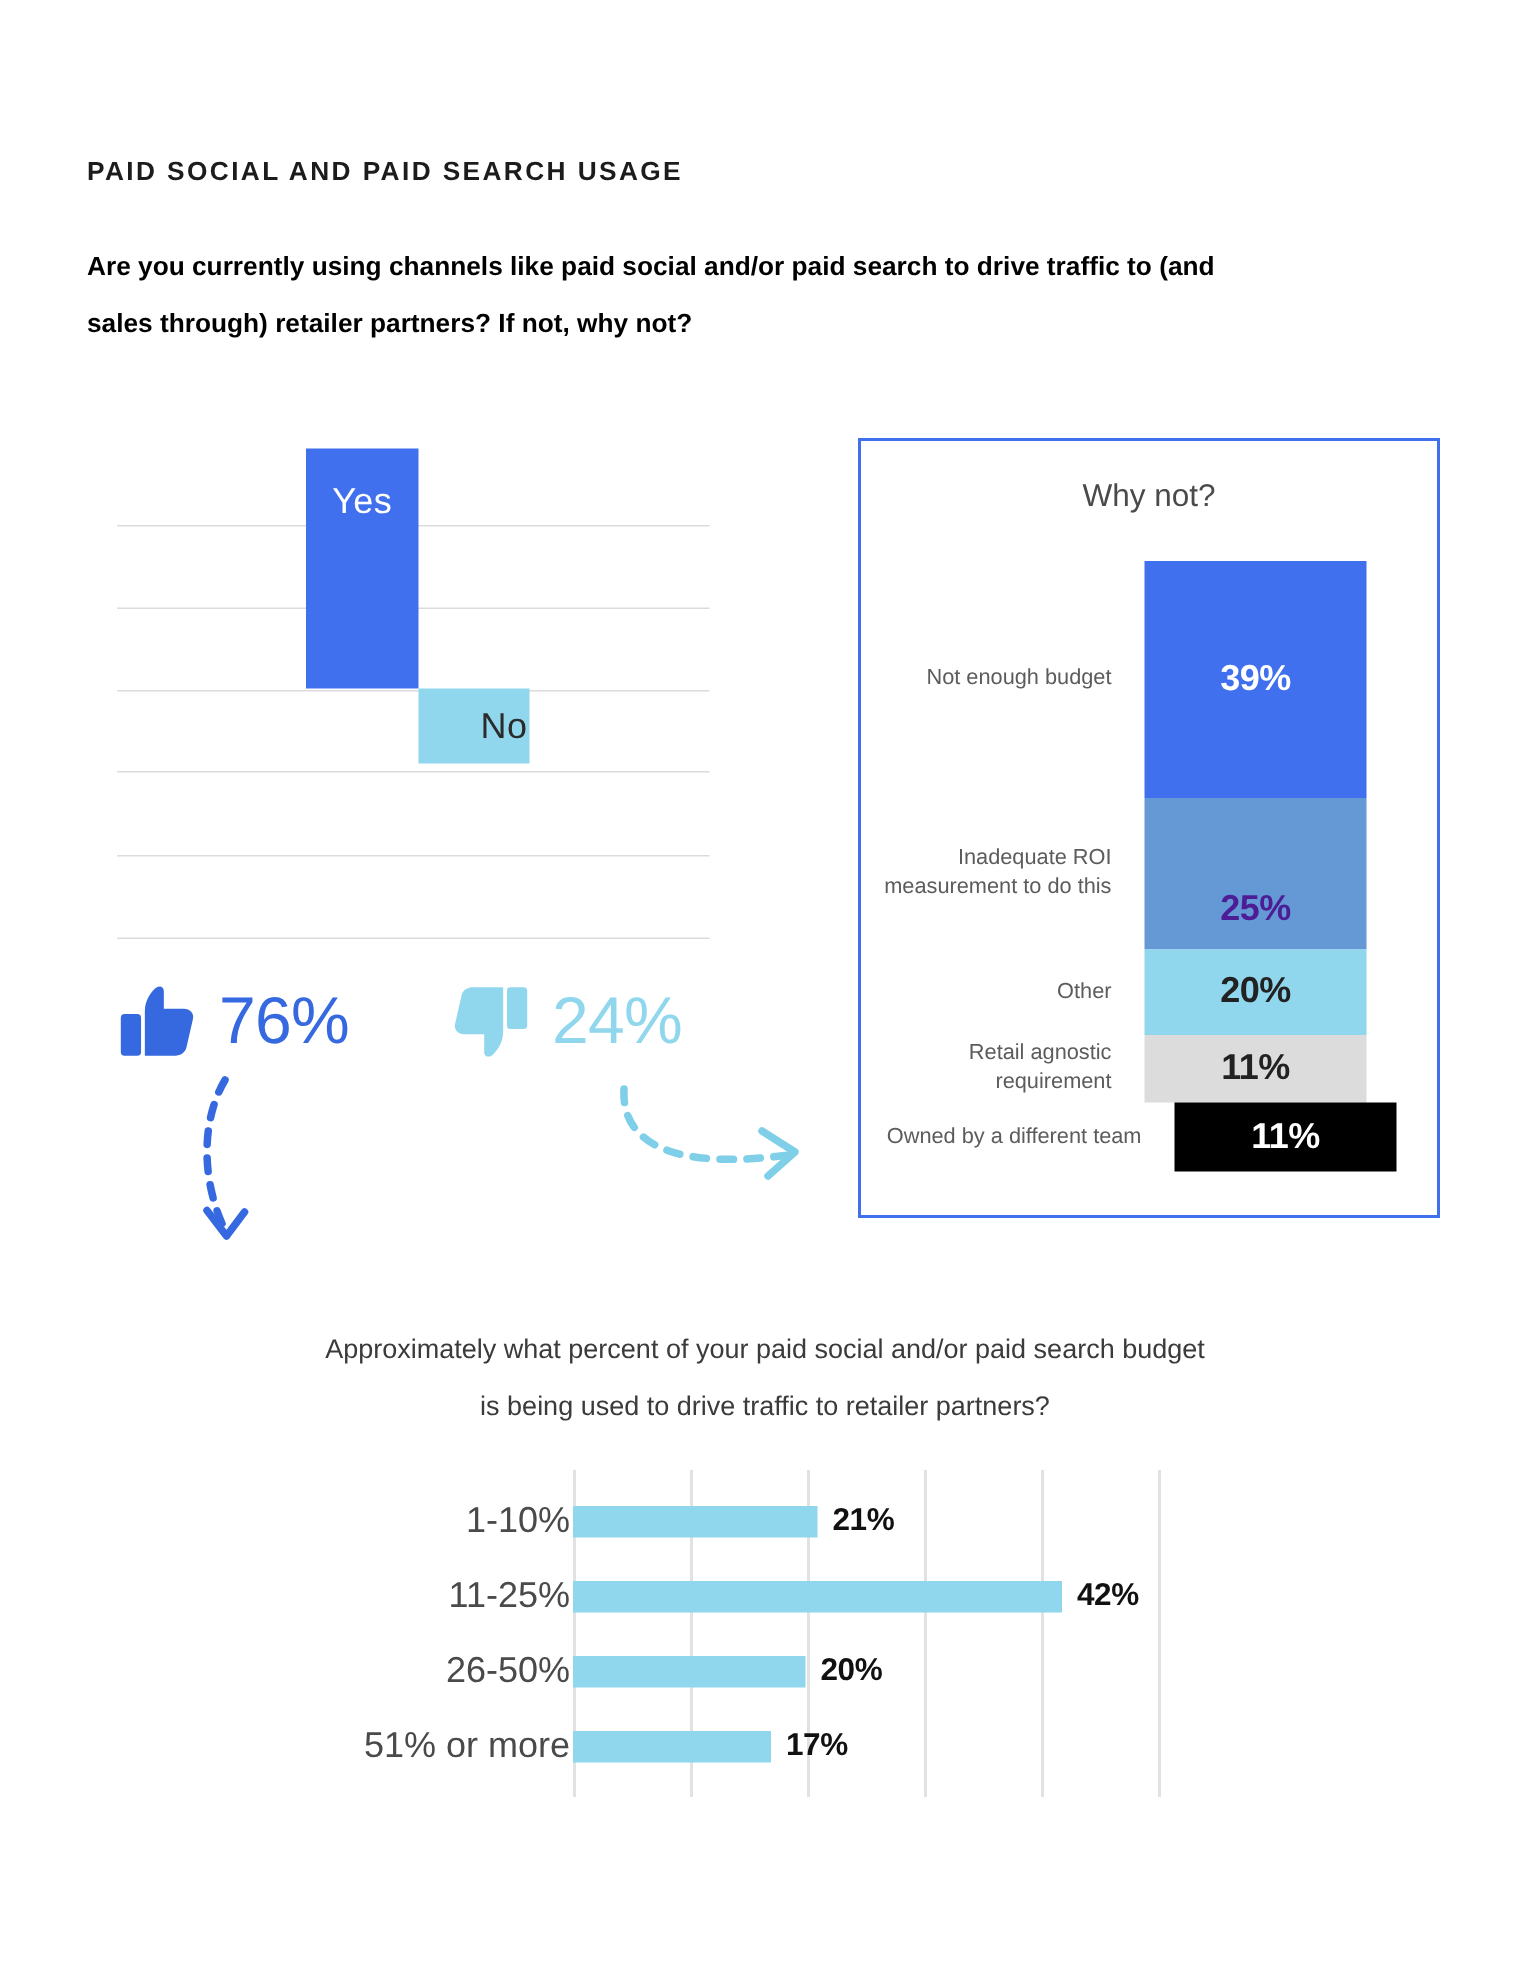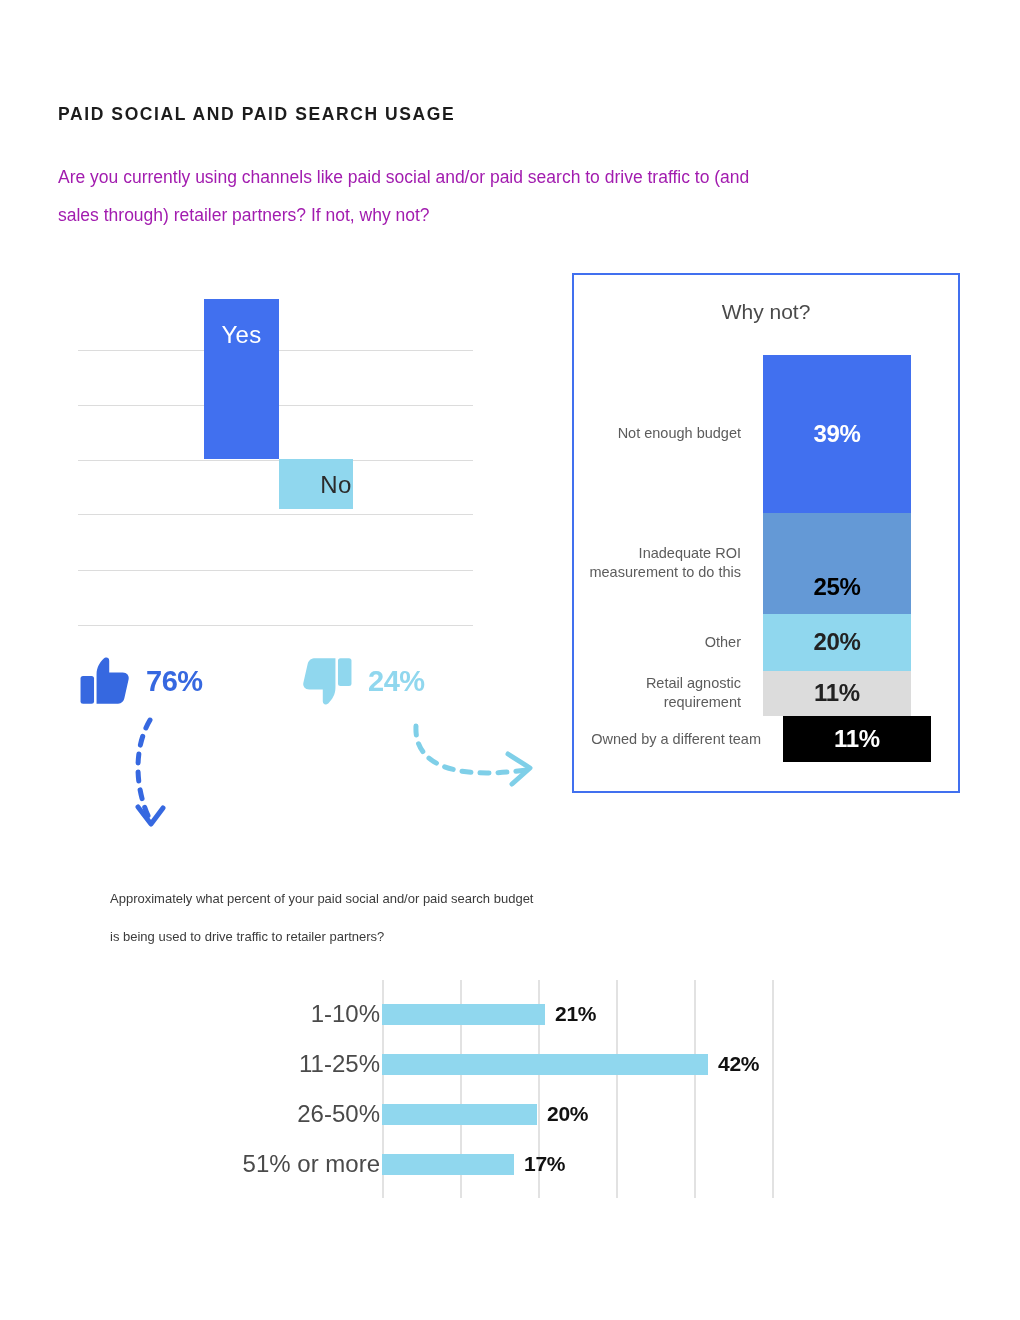--- a/index.html
+++ b/index.html
@@ -14,53 +14,53 @@
   .page { position: absolute; inset: 0; }
 
   
   .section-title {
     position: absolute; left: 58px; top: 104px;
     font-size: 17.5px; font-weight: 700; letter-spacing: 1.6px;
     color: #1c1c1c; white-space: nowrap;
   }
   .question-block {
     position: absolute; left: 58px; top: 158px; width: 900px;
-    font-size: 17.5px; line-height: 38px; color: #a21caf; font-weight: 400;
+    font-size: 17.5px; line-height: 38px; color: #000000; font-weight: 700;
   }
 
   
   .left-chart { position: absolute; left: 78px; top: 290px; width: 400px; height: 350px; }
   .gridline {
     position: absolute; left: 0; width: 395px; height: 1px;
     background: #dcdcdc;
   }
   .vbar { position: absolute; }
   .vbar-label {
     position: absolute; width: 100%; text-align: center;
     font-size: 24px; font-weight: 400; letter-spacing: .3px;
   }
   .bar-yes { background: #4170ef; }
   .bar-no  { background: #90d7ee; }
   .label-yes { color: #ffffff; top: 22px; }
   .label-no  { color: #2b2b2b; top: 12px; padding-left: 40px; }
 
   
   .stat { position: absolute; display: flex; align-items: center; gap: 14px; }
-  .stat-value { font-size: 29px; font-weight: 700; letter-spacing: -.5px; }
+  .stat-value { font-size: 44px; font-weight: 400; letter-spacing: -.5px; }
   .stat-up   { left: 78px;  top: 655px; }
   .stat-down { left: 300px; top: 655px; }
   .stat-up   .stat-value { color: #3668e0; }
   .stat-down .stat-value { color: #90d7ee; }
   .thumb-icon { width: 54px; height: 52px; display: block; }
 
   .arrow-svg { position: absolute; }
 
   
   .why-panel {
-    position: absolute; left: 572px; top: 273px;
+    position: absolute; left: 572px; top: 292px;
     width: 388px; height: 520px;
     border: 2px solid #4170ef; background: #ffffff;
   }
   .why-title {
     position: absolute; top: 25px; left: 0; width: 100%;
     text-align: center; font-size: 21px; color: #4a4a4a; font-weight: 400;
   }
   .stack-wrap { position: absolute; left: 0; top: 80px; width: 100%; height: 408px; }
   .stack-bar {
     position: absolute; left: 189px; top: 0; width: 148px; height: 407px;
@@ -72,21 +72,21 @@
   .stack-seg .seg-value { font-size: 24px; font-weight: 700; letter-spacing: -.3px; }
   .stack-seg .seg-label {
     position: absolute; right: 100%; margin-right: 22px;
     width: 175px; text-align: right;
     font-size: 14.5px; line-height: 19px; color: #5c5c5c; font-weight: 400;
   }
 
   
   .bottom-question {
     position: absolute; left: 110px; top: 880px; width: 800px;
-    font-size: 13px; line-height: 38px; color: #3b3b3b;
+    text-align: center; font-size: 18px; line-height: 38px; color: #3b3b3b;
   }
 
   
   .hbar-chart { position: absolute; left: 190px; top: 980px; width: 640px; height: 225px; }
   .vgrid { position: absolute; top: 0; width: 2px; height: 218px; background: #e2e2e2; }
   .hrow { position: absolute; left: 0; width: 100%; height: 40px; display: flex; align-items: center; }
   .hrow-label {
     position: absolute; right: 450px; width: 210px; text-align: right;
     font-size: 24px; color: #4a4a4a; font-weight: 400; white-space: nowrap;
   }
@@ -162,21 +162,21 @@
     <div class="stack-wrap">
       <div class="stack-bar">
 
         <div class="stack-seg" style="height:38.78%; background:#4170ef;">
           <span class="seg-label">Not enough budget</span>
           <span class="seg-value" style="color:#ffffff;">39%</span>
         </div>
 
         <div class="stack-seg" style="height:24.86%; background:#6499d6;">
           <span class="seg-label">Inadequate ROI measurement to do this</span>
-          <span class="seg-value" style="color:#000000;margin-top:48px;">25%</span>
+          <span class="seg-value" style="color:#4c1d95;margin-top:48px;">25%</span>
         </div>
 
         <div class="stack-seg" style="height:13.92%; background:#90d7ee;">
           <span class="seg-label">Other</span>
           <span class="seg-value" style="color:#222222;">20%</span>
         </div>
 
         <div class="stack-seg" style="height:11.22%; background:#dcdcdc;">
           <span class="seg-label">Retail agnostic requirement</span>
           <span class="seg-value" style="color:#222222;">11%</span>

